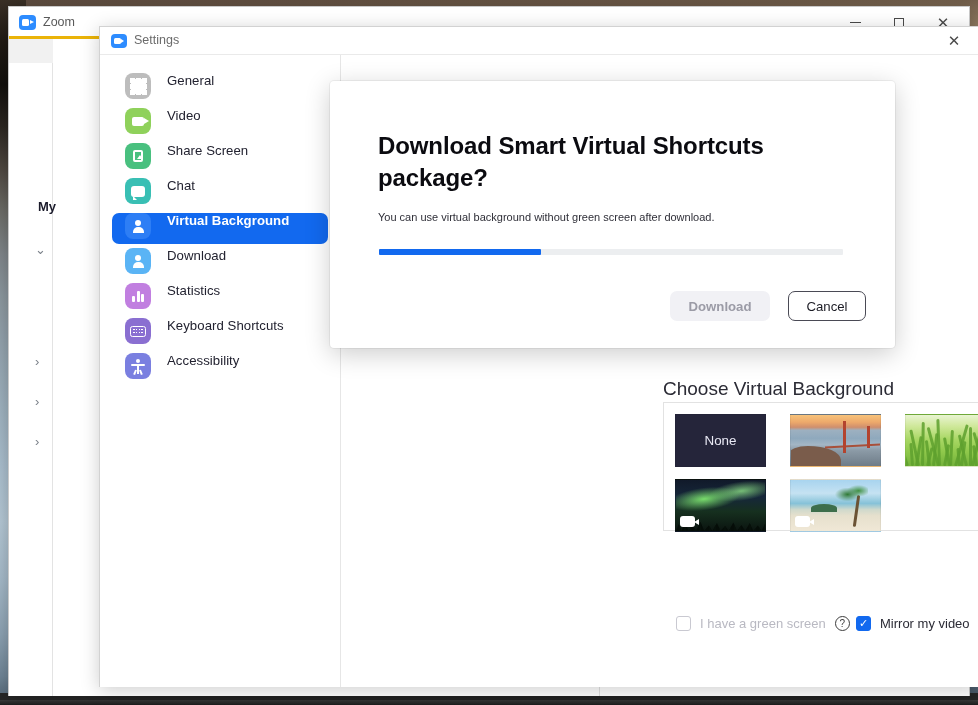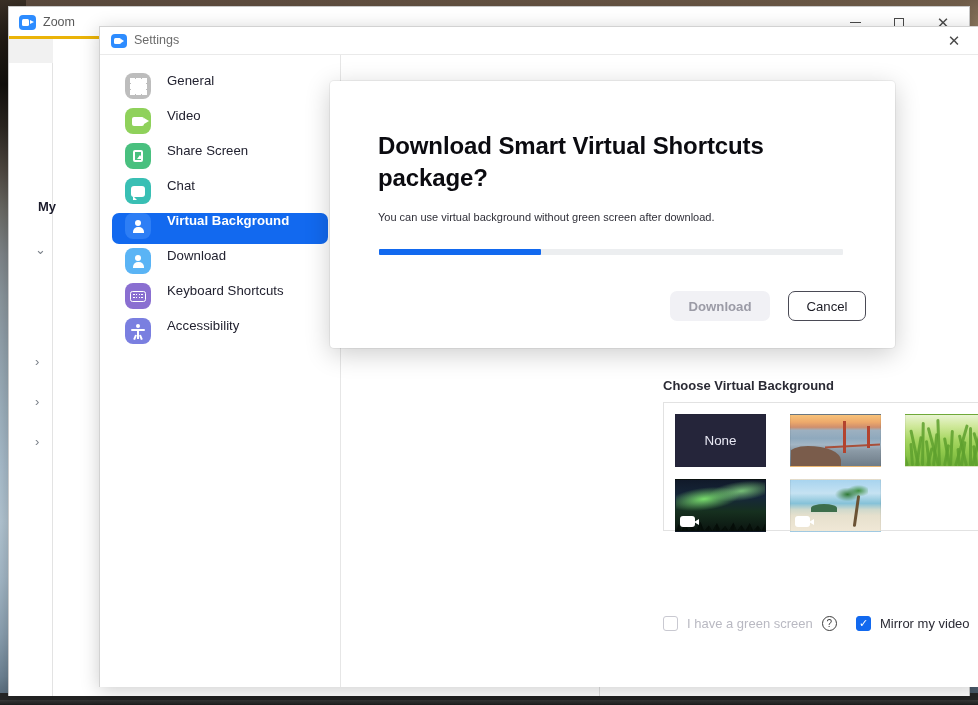--- a/index.html
+++ b/index.html
@@ -303,21 +303,21 @@
     transform-origin: top center;
   }
   .ic-access u.l { left: 4px; transform: rotate(22deg); }
   .ic-access u.r { left: 8px; transform: rotate(-22deg); }
 
   
   #settings-content { flex: 1; position: relative; background: #fff; }
 
   #choose-label {
     position: absolute; left: 322px; top: 323px;
-    font-size: 13px; color: #2b2b35; font-weight: bold;
+    font-size: 19px; color: #2b2b35;
   }
   #thumb-panel {
     position: absolute; left: 322px; top: 347px;
     width: 475px; height: 129px;
     border: 1px solid #e2e2e2; background: #fff;
   }
   #thumb-grid {
     display: grid; grid-template-columns: repeat(4, 115px);
     gap: 12px 0; padding: 11px 0 0 11px;
   }
@@ -406,21 +406,21 @@
   }
   .vbadge::after {
     content: ""; position: absolute; right: -4px; top: 2.5px;
     width: 0; height: 0;
     border-top: 3px solid transparent; border-bottom: 3px solid transparent;
     border-right: 5px solid #fff;
   }
 
   
   #green-screen-row {
-    position: absolute; left: 322px; top: 561px;
+    position: absolute; left: 335px; top: 561px;
     display: flex; align-items: flex-start;
   }
   #mirror-row {
     position: absolute; left: 515px; top: 561px;
     display: flex; align-items: center;
   }
   .cbox {
     width: 15px; height: 15px; border-radius: 3px;
     border: 1.5px solid #c9c9d1; background: #fff;
   }
@@ -571,20 +571,30 @@
       </div>
 
 
       <div class="nav-item">
         <span class="nav-icon" style="background:#5ab4f5">
             <span class="ic-person"></span>
           </span>
         <span class="nav-label">Download</span>
       </div>
 
+      <div class="nav-item">
+        <span class="nav-icon" style="background:#c17fe0">
+            <span class="ic-bars">
+              <span></span>
+              <span></span>
+              <span></span>
+            </span>
+          </span>
+        <span class="nav-label">Statistics</span>
+      </div>
 
       <div class="nav-item">
         <span class="nav-icon" style="background:#8a6fd1">
             <span class="ic-kb">
               <i></i>
               <i></i>
               <i></i>
               <i></i>
               <i></i>
               <i></i>

